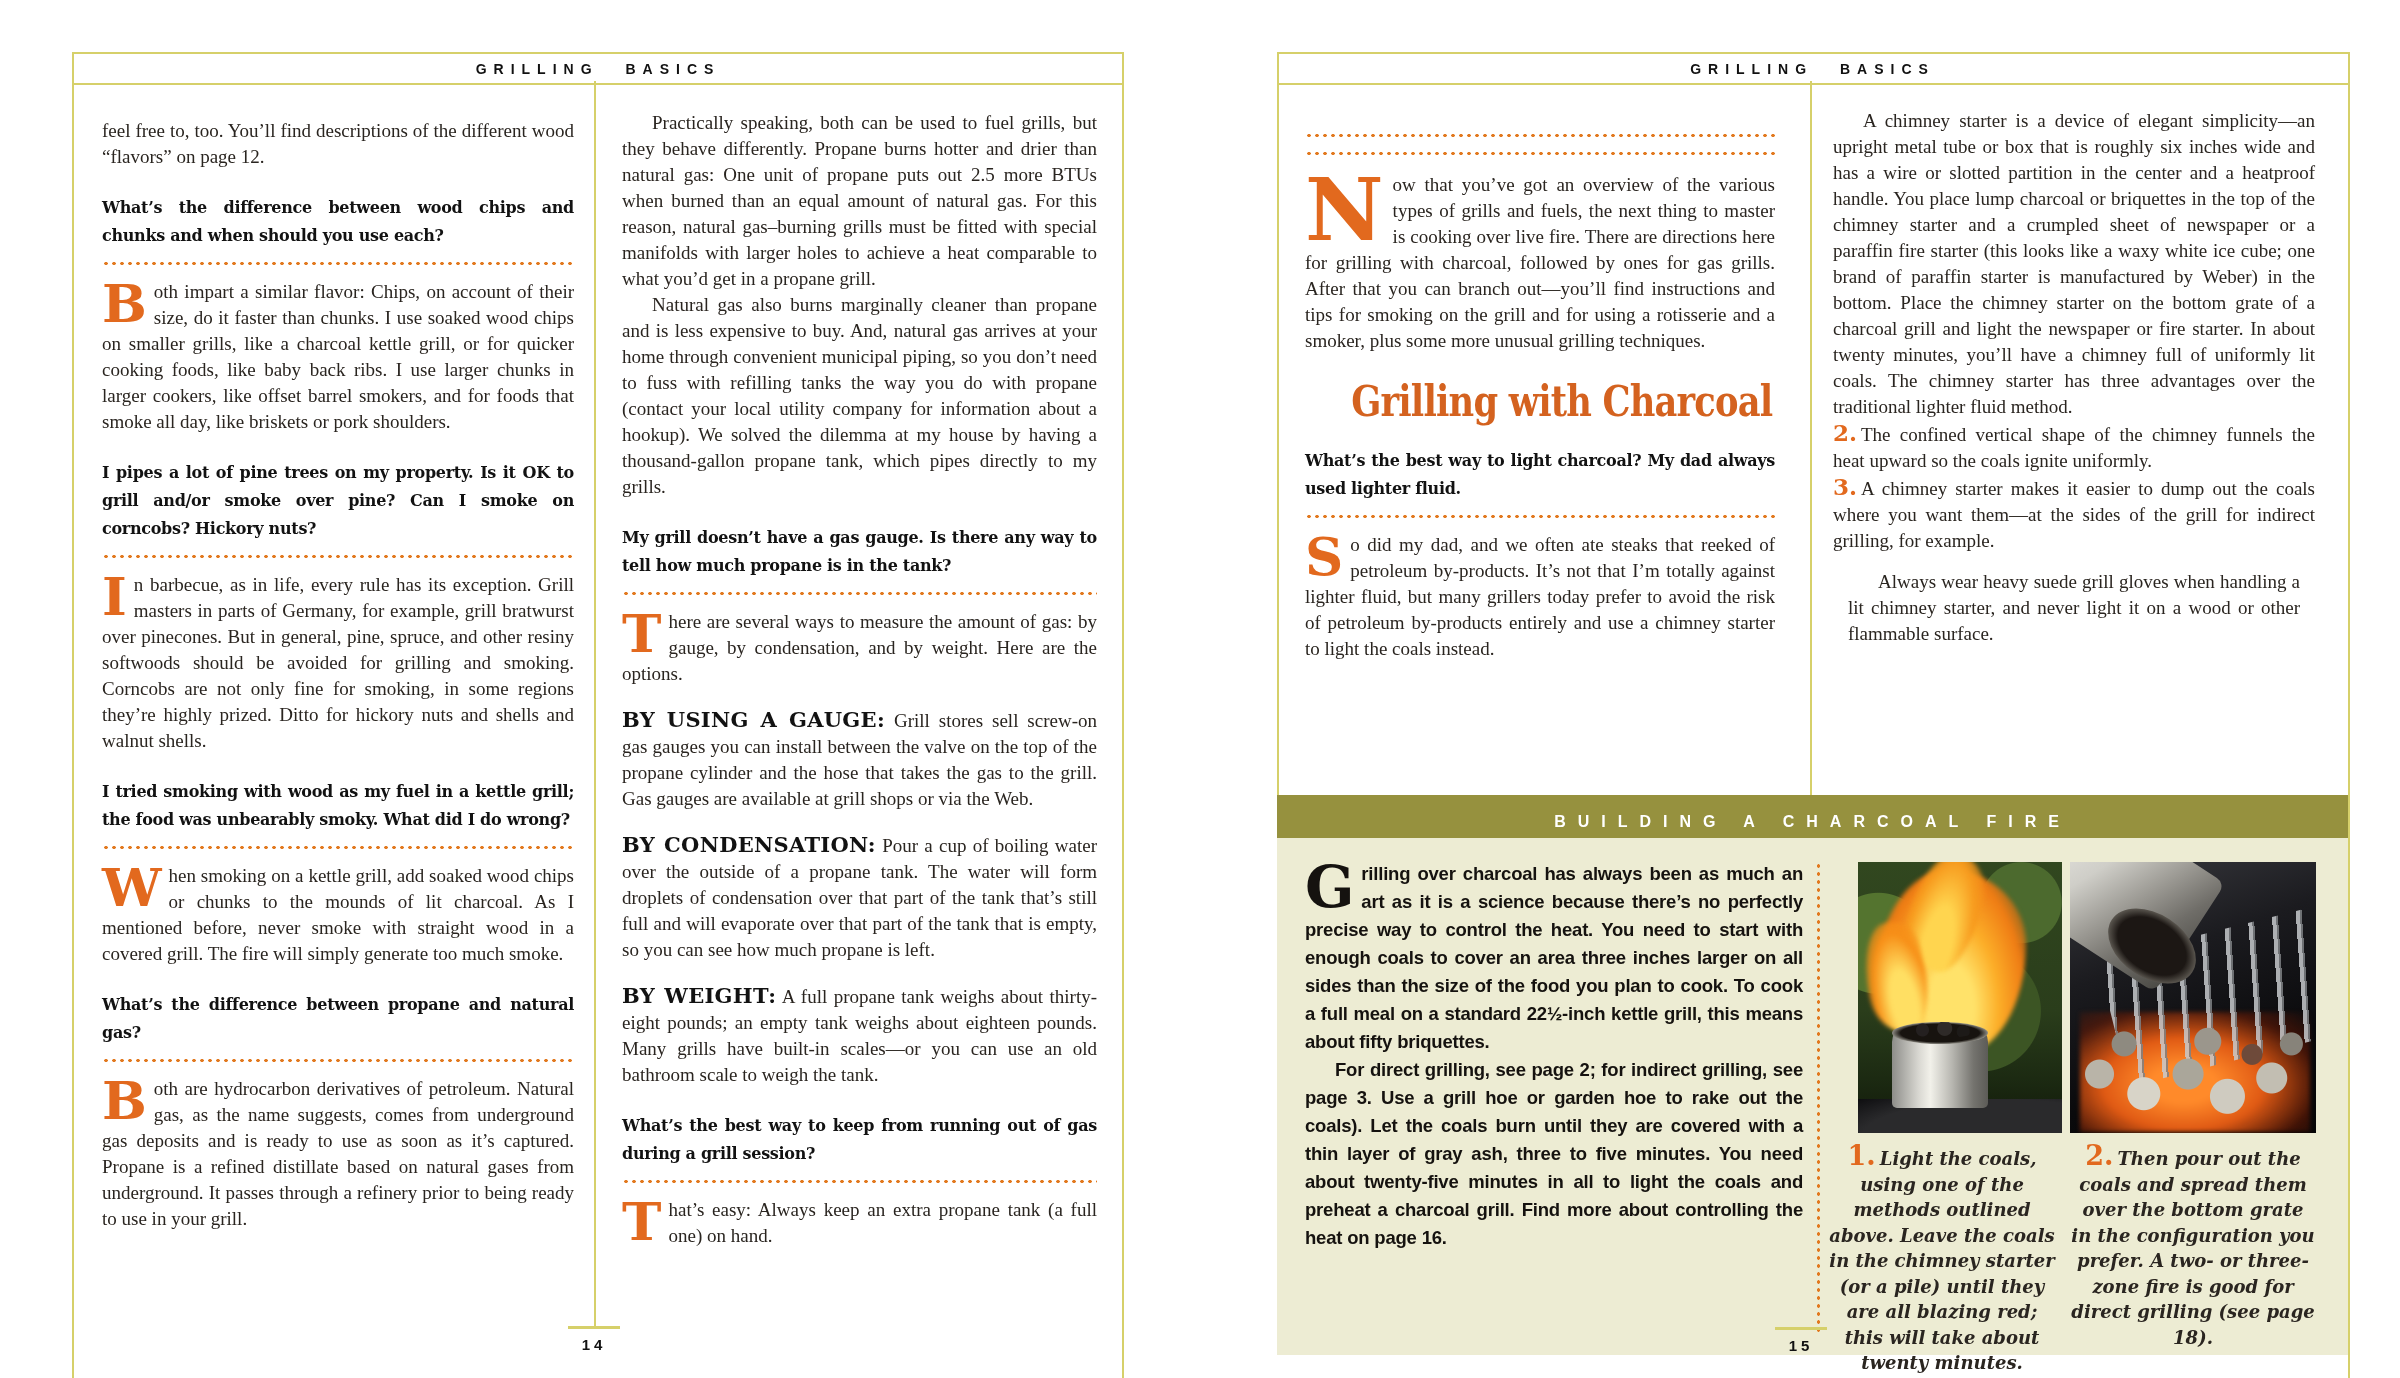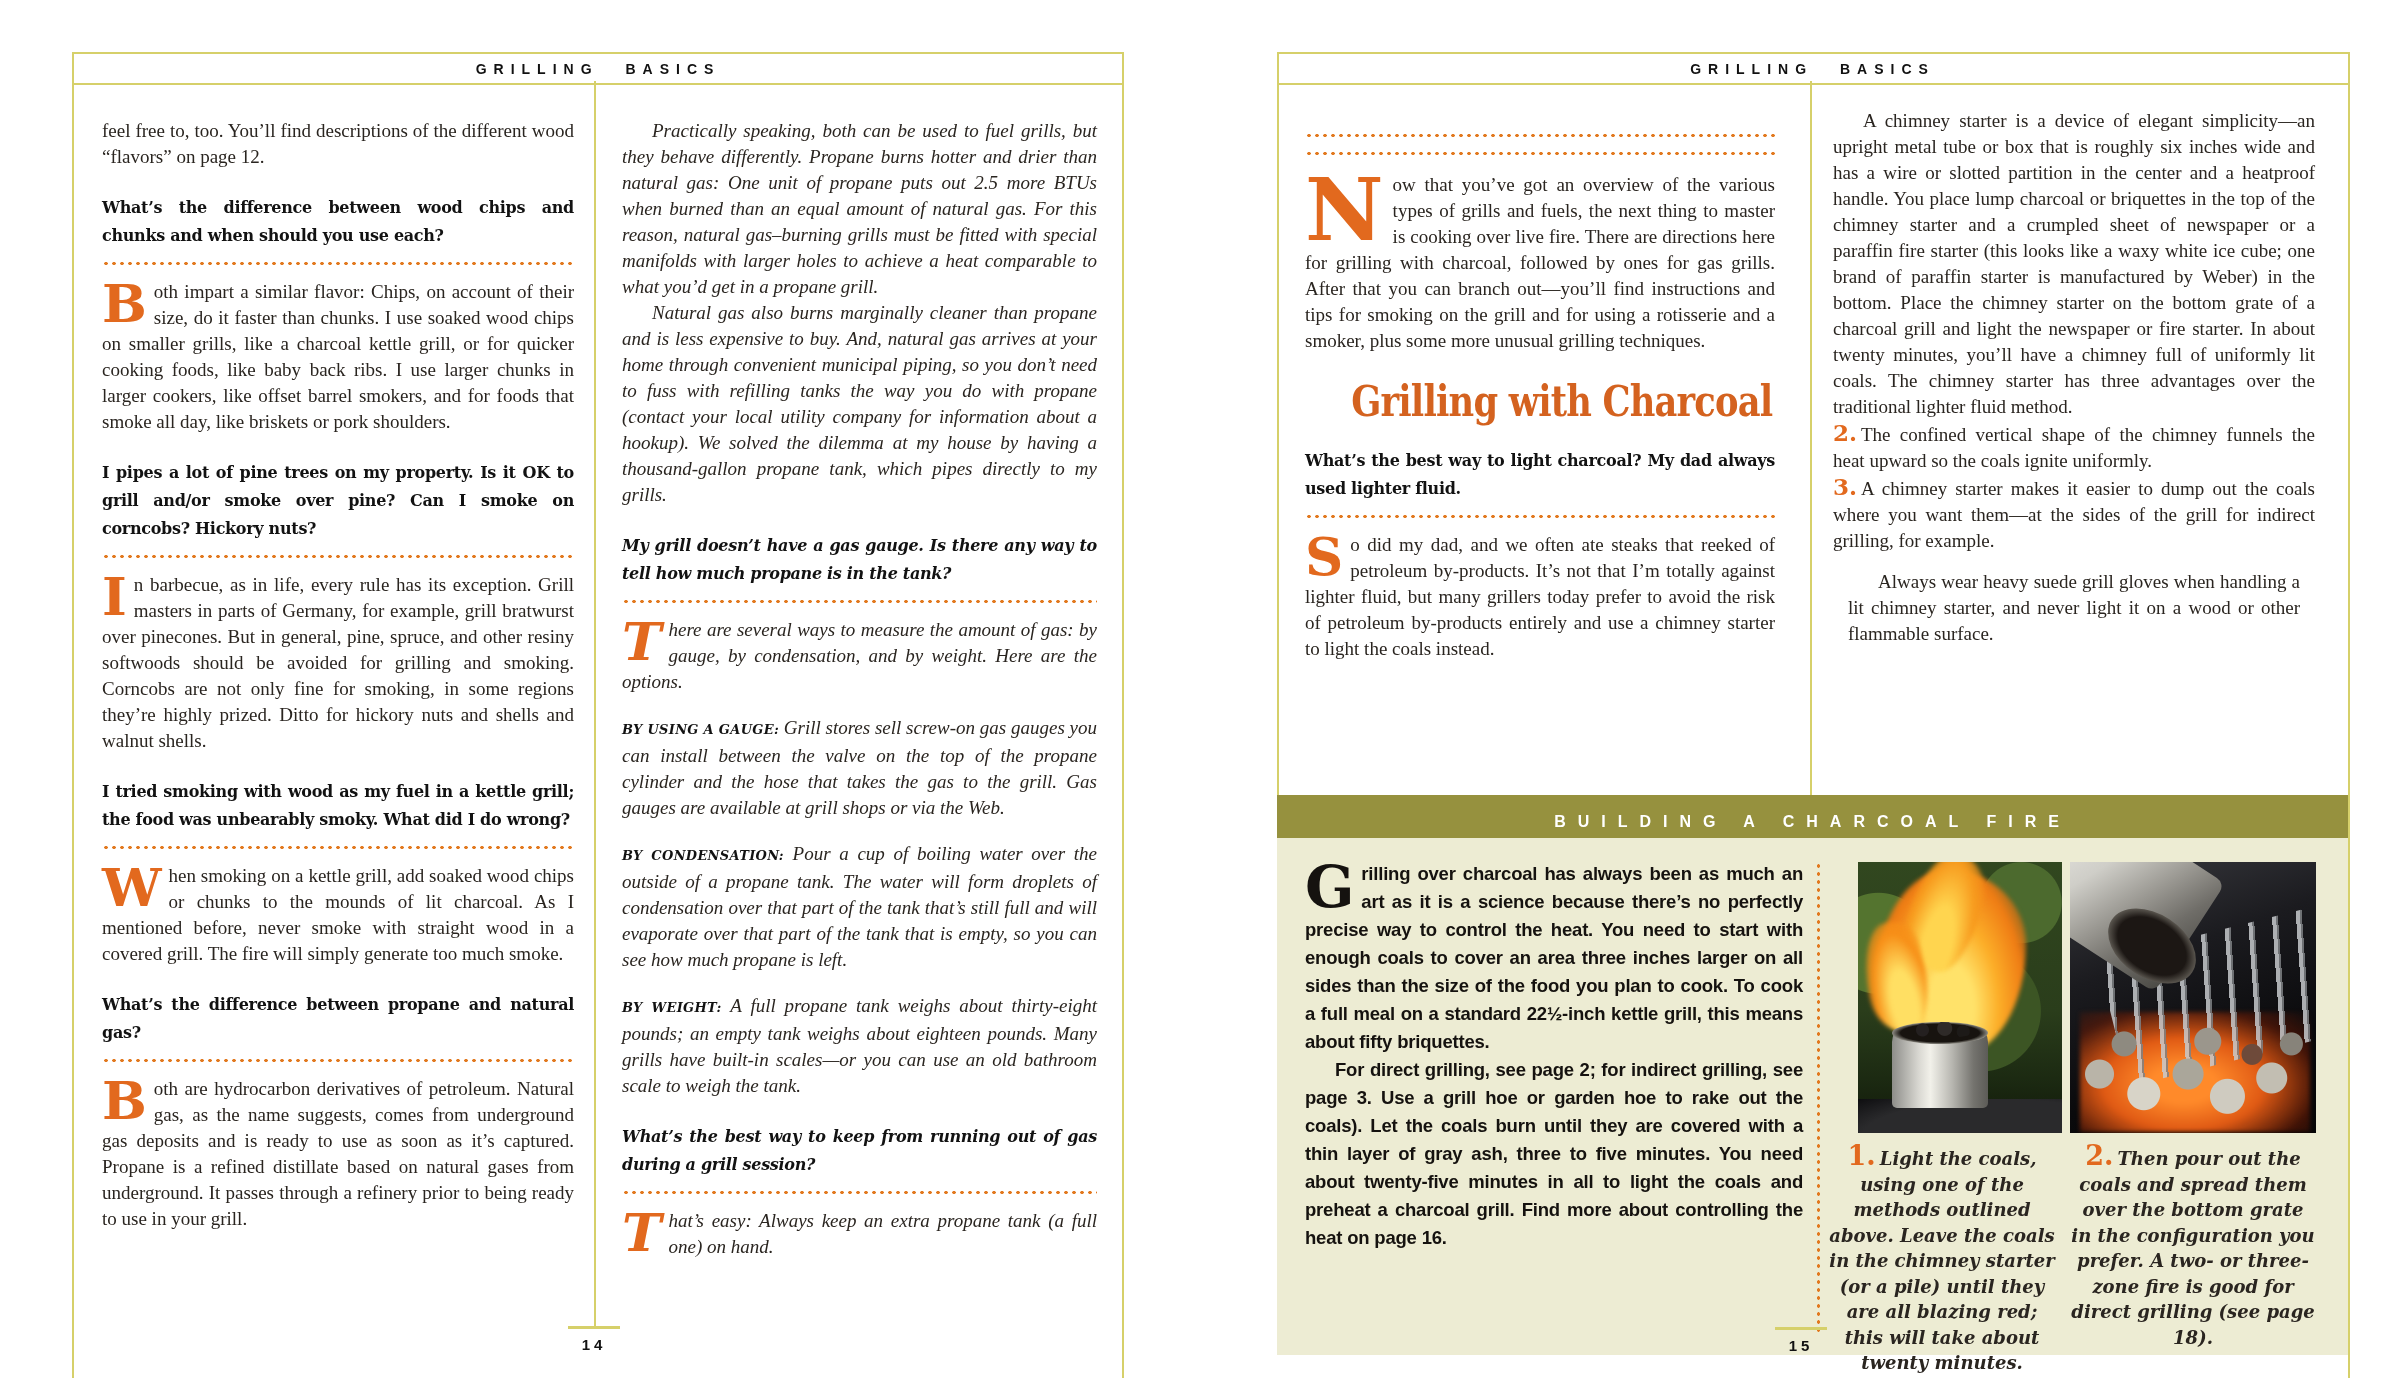--- a/index.html
+++ b/index.html
@@ -13,21 +13,21 @@
   .col{position:absolute;}
   .vrule{position:absolute;width:2px;background:#d6d06a;}
   .leftborder-right{position:absolute;left:0;top:0;width:2px;height:743px;background:#d6d06a;}
   .body-text{font-size:19px;line-height:26px;color:#2a2520;text-align:justify;}
   .indent{text-indent:30px;}
   .q-head{font-family:"DejaVu Serif",serif;font-weight:bold;font-size:16px;line-height:28px;color:#121212;letter-spacing:-0.3px;margin:24px 0 0 0;}
   .dotline{height:5px;margin:11px 0 13px 0;background-image:radial-gradient(circle,#e2791f 1.6px,rgba(0,0,0,0) 1.9px);
            background-size:8px 5px;background-repeat:repeat-x;background-position:0 50%;}
   .drop{float:left;font-family:"DejaVu Serif",serif;font-weight:bold;color:#e2691e;font-size:53px;line-height:43px;padding:3px 7px 0 0;}
   .drop-big{float:left;font-family:"DejaVu Serif",serif;font-weight:bold;color:#e2691e;font-size:86px;line-height:68px;padding:4px 9px 0 0;}
-  .runin{font-family:"DejaVu Serif",serif;font-weight:bold;font-size:13px;color:#121212;letter-spacing:0.3px;}
+  .runin{font-family:"DejaVu Serif",serif;font-weight:bold;font-size:21px;color:#121212;letter-spacing:0.3px;}
   .m-block{margin-top:20px;}
   .display-title{text-align:center;margin:6px 0 4px 0;}
   .display-title .line{display:block;transform:scaleX(0.74);transform-origin:50% 50%;white-space:nowrap;
        font-family:"DejaVu Serif",serif;font-weight:bold;font-size:60px;line-height:62px;letter-spacing:-1px;color:#141414;}
   .sec-head{text-align:center;margin:34px 0 24px 0;}
   .sec-head .line{display:inline-block;transform:scaleX(0.82);transform-origin:50% 50%;white-space:nowrap;
        font-family:"DejaVu Serif",serif;font-weight:bold;font-size:43px;color:#d4621f;letter-spacing:-1px;}
   .adv{margin-top:20px;}
   .adv-num{font-family:"DejaVu Serif",serif;font-weight:bold;font-size:23px;color:#e2691e;padding-right:4px;}
   .pagenum-wrap{position:absolute;text-align:center;}
@@ -112,21 +112,21 @@
 
     <div class="q-head">I tried smoking with wood as my fuel in a kettle grill; the food was unbearably smoky. What did I do wrong?</div>
     <div class="dotline"></div>
     <p style="margin:0;"><span class="drop">W</span><span>hen smoking on a kettle grill, add soaked wood chips or chunks to the mounds of lit charcoal. As I mentioned before, never smoke with straight wood in a covered grill. The fire will simply generate too much smoke.</span></p>
 
     <div class="q-head">What’s the difference between propane and natural gas?</div>
     <div class="dotline"></div>
     <p style="margin:0;"><span class="drop">B</span><span>oth are hydrocarbon derivatives of petroleum. Natural gas, as the name suggests, comes from underground gas deposits and is ready to use as soon as it’s captured. Propane is a refined distillate based on natural gases from underground. It passes through a refinery prior to being ready to use in your grill.</span></p>
   </div>
 
-  <div class="col body-text" style="left:548px;top:66px;width:475px;font-style:italic;">
+  <div class="col body-text" style="left:548px;top:58px;width:475px;">
     <p class="indent" style="margin:0;">Practically speaking, both can be used to fuel grills, but they behave differently. Propane burns hotter and drier than natural gas: One unit of propane puts out 2.5 more BTUs when burned than an equal amount of natural gas. For this reason, natural gas–burning grills must be fitted with special manifolds with larger holes to achieve a heat comparable to what you’d get in a propane grill.</p>
     <p class="indent" style="margin:0;">Natural gas also burns marginally cleaner than propane and is less expensive to buy. And, natural gas arrives at your home through convenient municipal piping, so you don’t need to fuss with refilling tanks the way you do with propane (contact your local utility company for information about a hookup). We solved the dilemma at my house by having a thousand-gallon propane tank, which pipes directly to my grills.</p>
 
     <div class="q-head">My grill doesn’t have a gas gauge. Is there any way to tell how much propane is in the tank?</div>
     <div class="dotline"></div>
     <p style="margin:0;"><span class="drop">T</span><span>here are several ways to measure the amount of gas: by gauge, by condensation, and by weight. Here are the options.</span></p>
 
     <p class="m-block" style="margin-bottom:0;"><span class="runin">BY USING A GAUGE:</span> <span>Grill stores sell screw-on gas gauges you can install between the valve on the top of the propane cylinder and the hose that takes the gas to the grill. Gas gauges are available at grill shops or via the Web.</span></p>
     <p class="m-block" style="margin-bottom:0;"><span class="runin">BY CONDENSATION:</span> <span>Pour a cup of boiling water over the outside of a propane tank. The water will form droplets of condensation over that part of the tank that’s still full and will evaporate over that part of the tank that is empty, so you can see how much propane is left.</span></p>
     <p class="m-block" style="margin-bottom:0;"><span class="runin">BY WEIGHT:</span> <span>A full propane tank weighs about thirty-eight pounds; an empty tank weighs about eighteen pounds. Many grills have built-in scales—or you can use an old bathroom scale to weigh the tank.</span></p>

